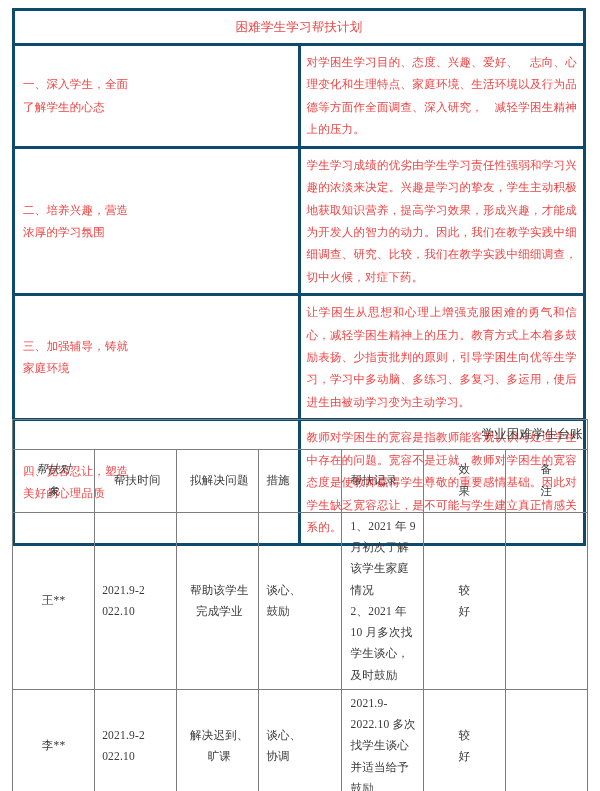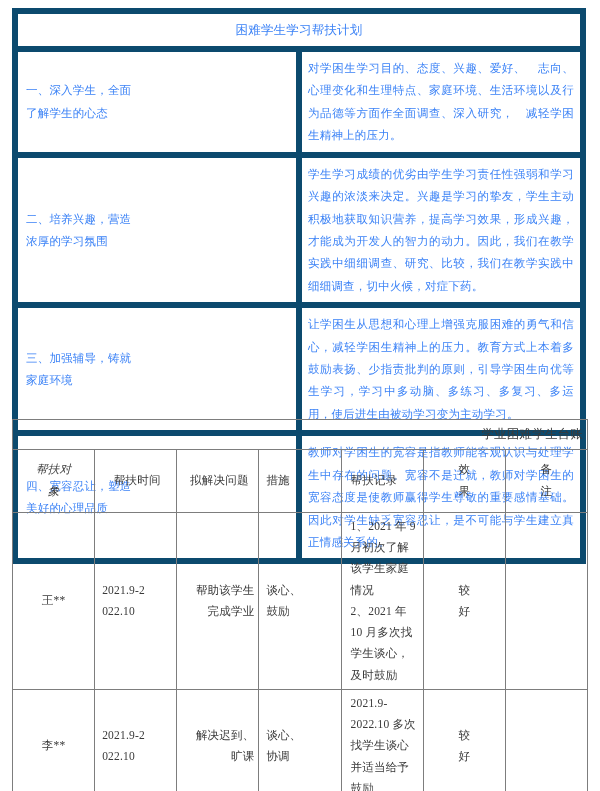--- a/index.html
+++ b/index.html
@@ -26,26 +26,26 @@
   
   .plan-table {
     position: absolute;
     left: 12px;
     top: 8px;
     width: 574px;
     border-collapse: collapse;
     table-layout: fixed;
   }
   .plan-table td {
-    border: 6px solid #0c4a6e;
+    border: 3px solid #0c4a6e;
     vertical-align: middle;
     padding: 5px 6px;
     font-size: 11.5px;
     line-height: 1.95;
-    color: #3b82f6;
+    color: #ef4444;
     letter-spacing: 0.2px;
   }
   .plan-title-cell {
     text-align: center;
     font-size: 12.5px !important;
     line-height: 1.6 !important;
     padding: 6px 4px !important;
     color: #2f2f2f;
   }
   .plan-head-cell {
@@ -82,21 +82,21 @@
     letter-spacing: 0.2px;
   }
   .ledger-title-cell {
     text-align: right;
     font-size: 12.5px !important;
     padding: 5px 4px !important;
     line-height: 1.5 !important;
   }
   .lc-obj   { width: 51px;  text-align: center; }
   .lc-time  { width: 67px;  text-align: left; padding-left: 7px !important; }
-  .lc-prob  { width: 75px;  text-align: right; padding-left: 7px !important; }
+  .lc-prob  { width: 75px;  text-align: center; padding-left: 7px !important; }
   .lc-meas  { width: 53px;  text-align: left; padding-left: 7px !important; }
   .lc-rec   { width: 270px; text-align: left; padding-left: 9px !important; }
   .lc-eff   { width: 30px;  text-align: center; }
   .lc-note  { width: 30px;  text-align: center; }
 
   .hdr-stack {
     text-align: center;
     line-height: 1.85;
     white-space: pre-line;
     font-style: italic;

